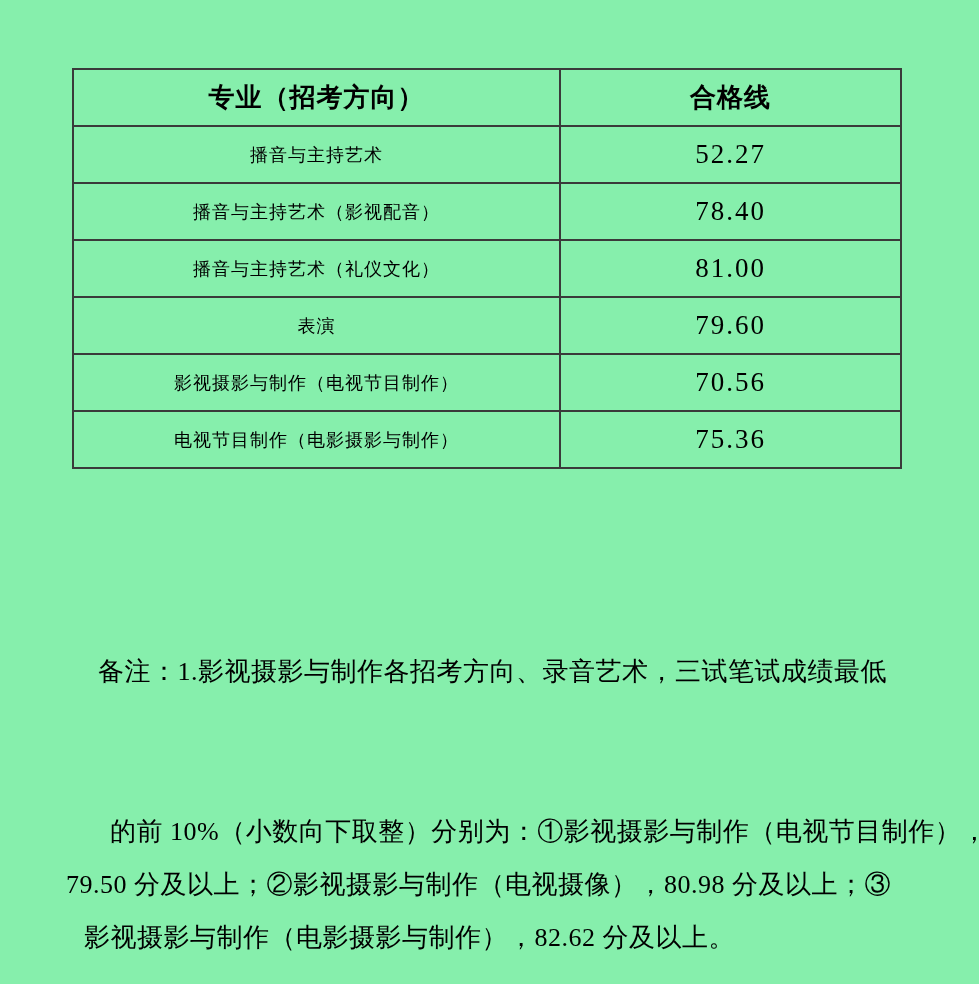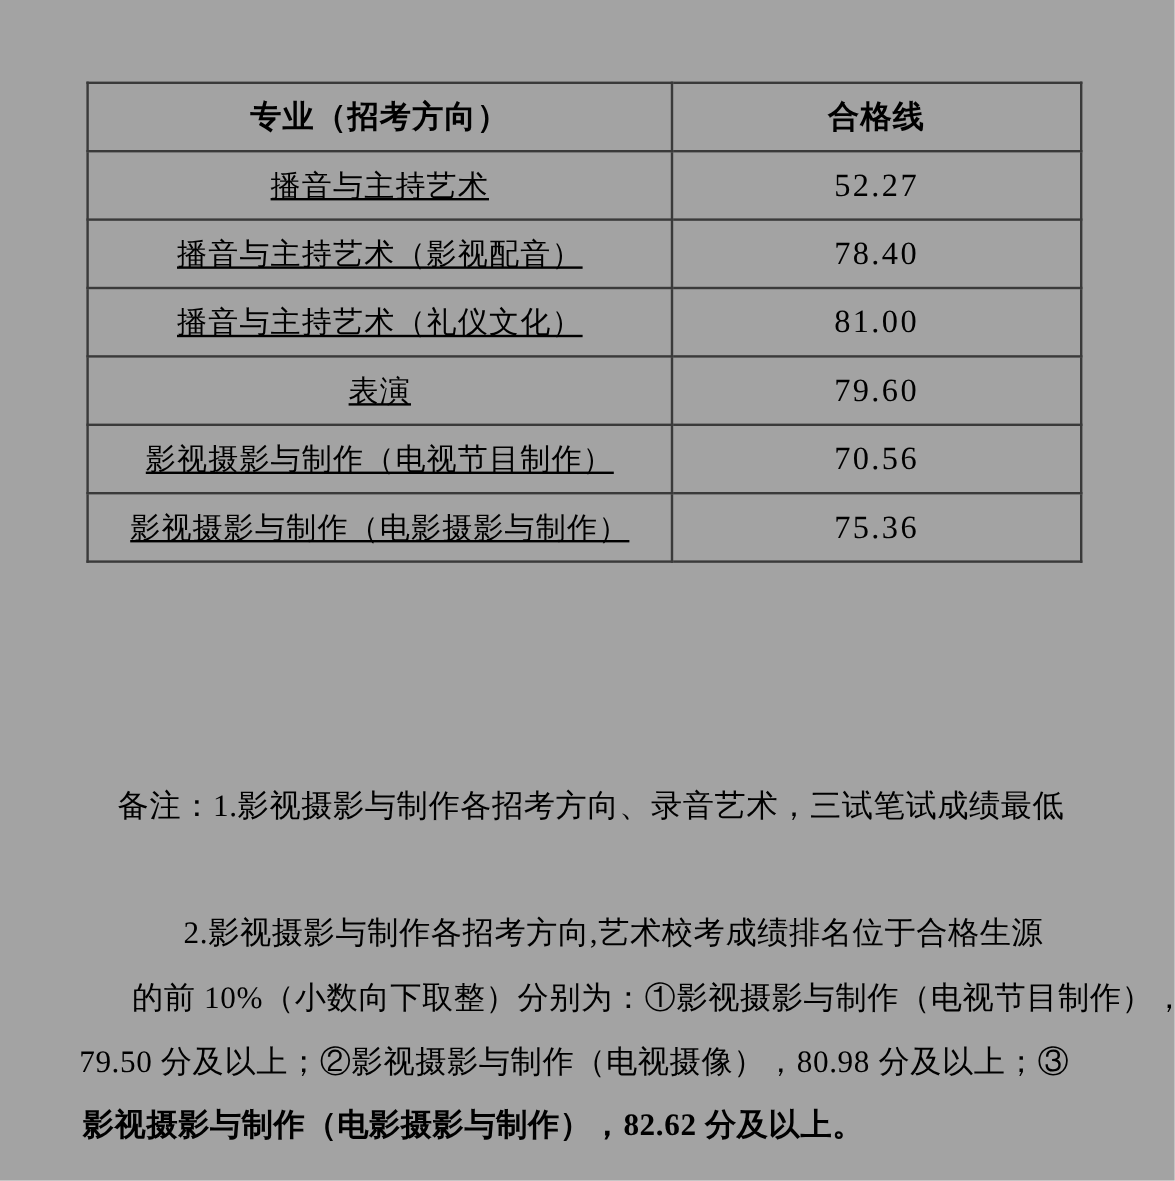--- a/index.html
+++ b/index.html
@@ -4,21 +4,21 @@
 <style>
   html, body {
     margin: 0;
     padding: 0;
     background: #ffffff;
   }
   .page {
     position: relative;
     width: 979px;
     height: 984px;
-    background: #a3a3a3;
+    background: #86efac;
     font-family: "Liberation Serif", "DejaVu Serif", serif;
     color: #000000;
     overflow: hidden;
   }
   table.score-table {
     position: absolute;
     left: 72px;
     top: 68px;
     width: 828px;
     border-collapse: collapse;
@@ -33,41 +33,40 @@
     vertical-align: middle;
     overflow: hidden;
     white-space: nowrap;
   }
   table.score-table th {
     font-size: 26px;
     font-weight: bold;
     letter-spacing: 1px;
   }
   td.major-cell {
-    font-size: 25px;
+    font-size: 18px;
     letter-spacing: 1px;
-    text-decoration: underline;
   }
   td.score-cell {
     font-size: 27px;
     letter-spacing: 2px;
   }
   .note {
     position: absolute;
     font-size: 26px;
     line-height: 32px;
     white-space: nowrap;
     letter-spacing: 0.5px;
   }
   .note-1 { left: 98px;  top: 656px; }
   .note-2 { left: 67px;  top: 709px; }
   .note-3 { left: 153px; top: 762px; }
   .note-4 { left: 66px;  top: 816px; margin-left: 44px; }
   .note-5 { left: 66px;  top: 869px; }
-  .note-6 { left: 69px;  top: 922px; font-weight: bold; }
+  .note-6 { left: 84px;  top: 922px; }
 </style>
 </head>
 <body>
 
 <div class="page">
 
   <table class="score-table">
     <colgroup>
       <col style="width:487px">
       <col style="width:341px">
@@ -93,25 +92,24 @@
       </tr>
       <tr>
         <td class="major-cell">表演</td>
         <td class="score-cell">79.60</td>
       </tr>
       <tr>
         <td class="major-cell">影视摄影与制作（电视节目制作）</td>
         <td class="score-cell">70.56</td>
       </tr>
       <tr>
-        <td class="major-cell">影视摄影与制作（电影摄影与制作）</td>
+        <td class="major-cell">电视节目制作（电影摄影与制作）</td>
         <td class="score-cell">75.36</td>
       </tr>
     </tbody>
   </table>
 
   <div class="note note-1">备注：1.影视摄影与制作各招考方向、录音艺术，三试笔试成绩最低</div>
-  <div class="note note-3">2.影视摄影与制作各招考方向,艺术校考成绩排名位于合格生源</div>
   <div class="note note-4">的前 10%（小数向下取整）分别为：①影视摄影与制作（电视节目制作），</div>
   <div class="note note-5">79.50 分及以上；②影视摄影与制作（电视摄像），80.98 分及以上；③</div>
   <div class="note note-6">影视摄影与制作（电影摄影与制作），82.62 分及以上。</div>
 
 </div>
 
 </body></html>

